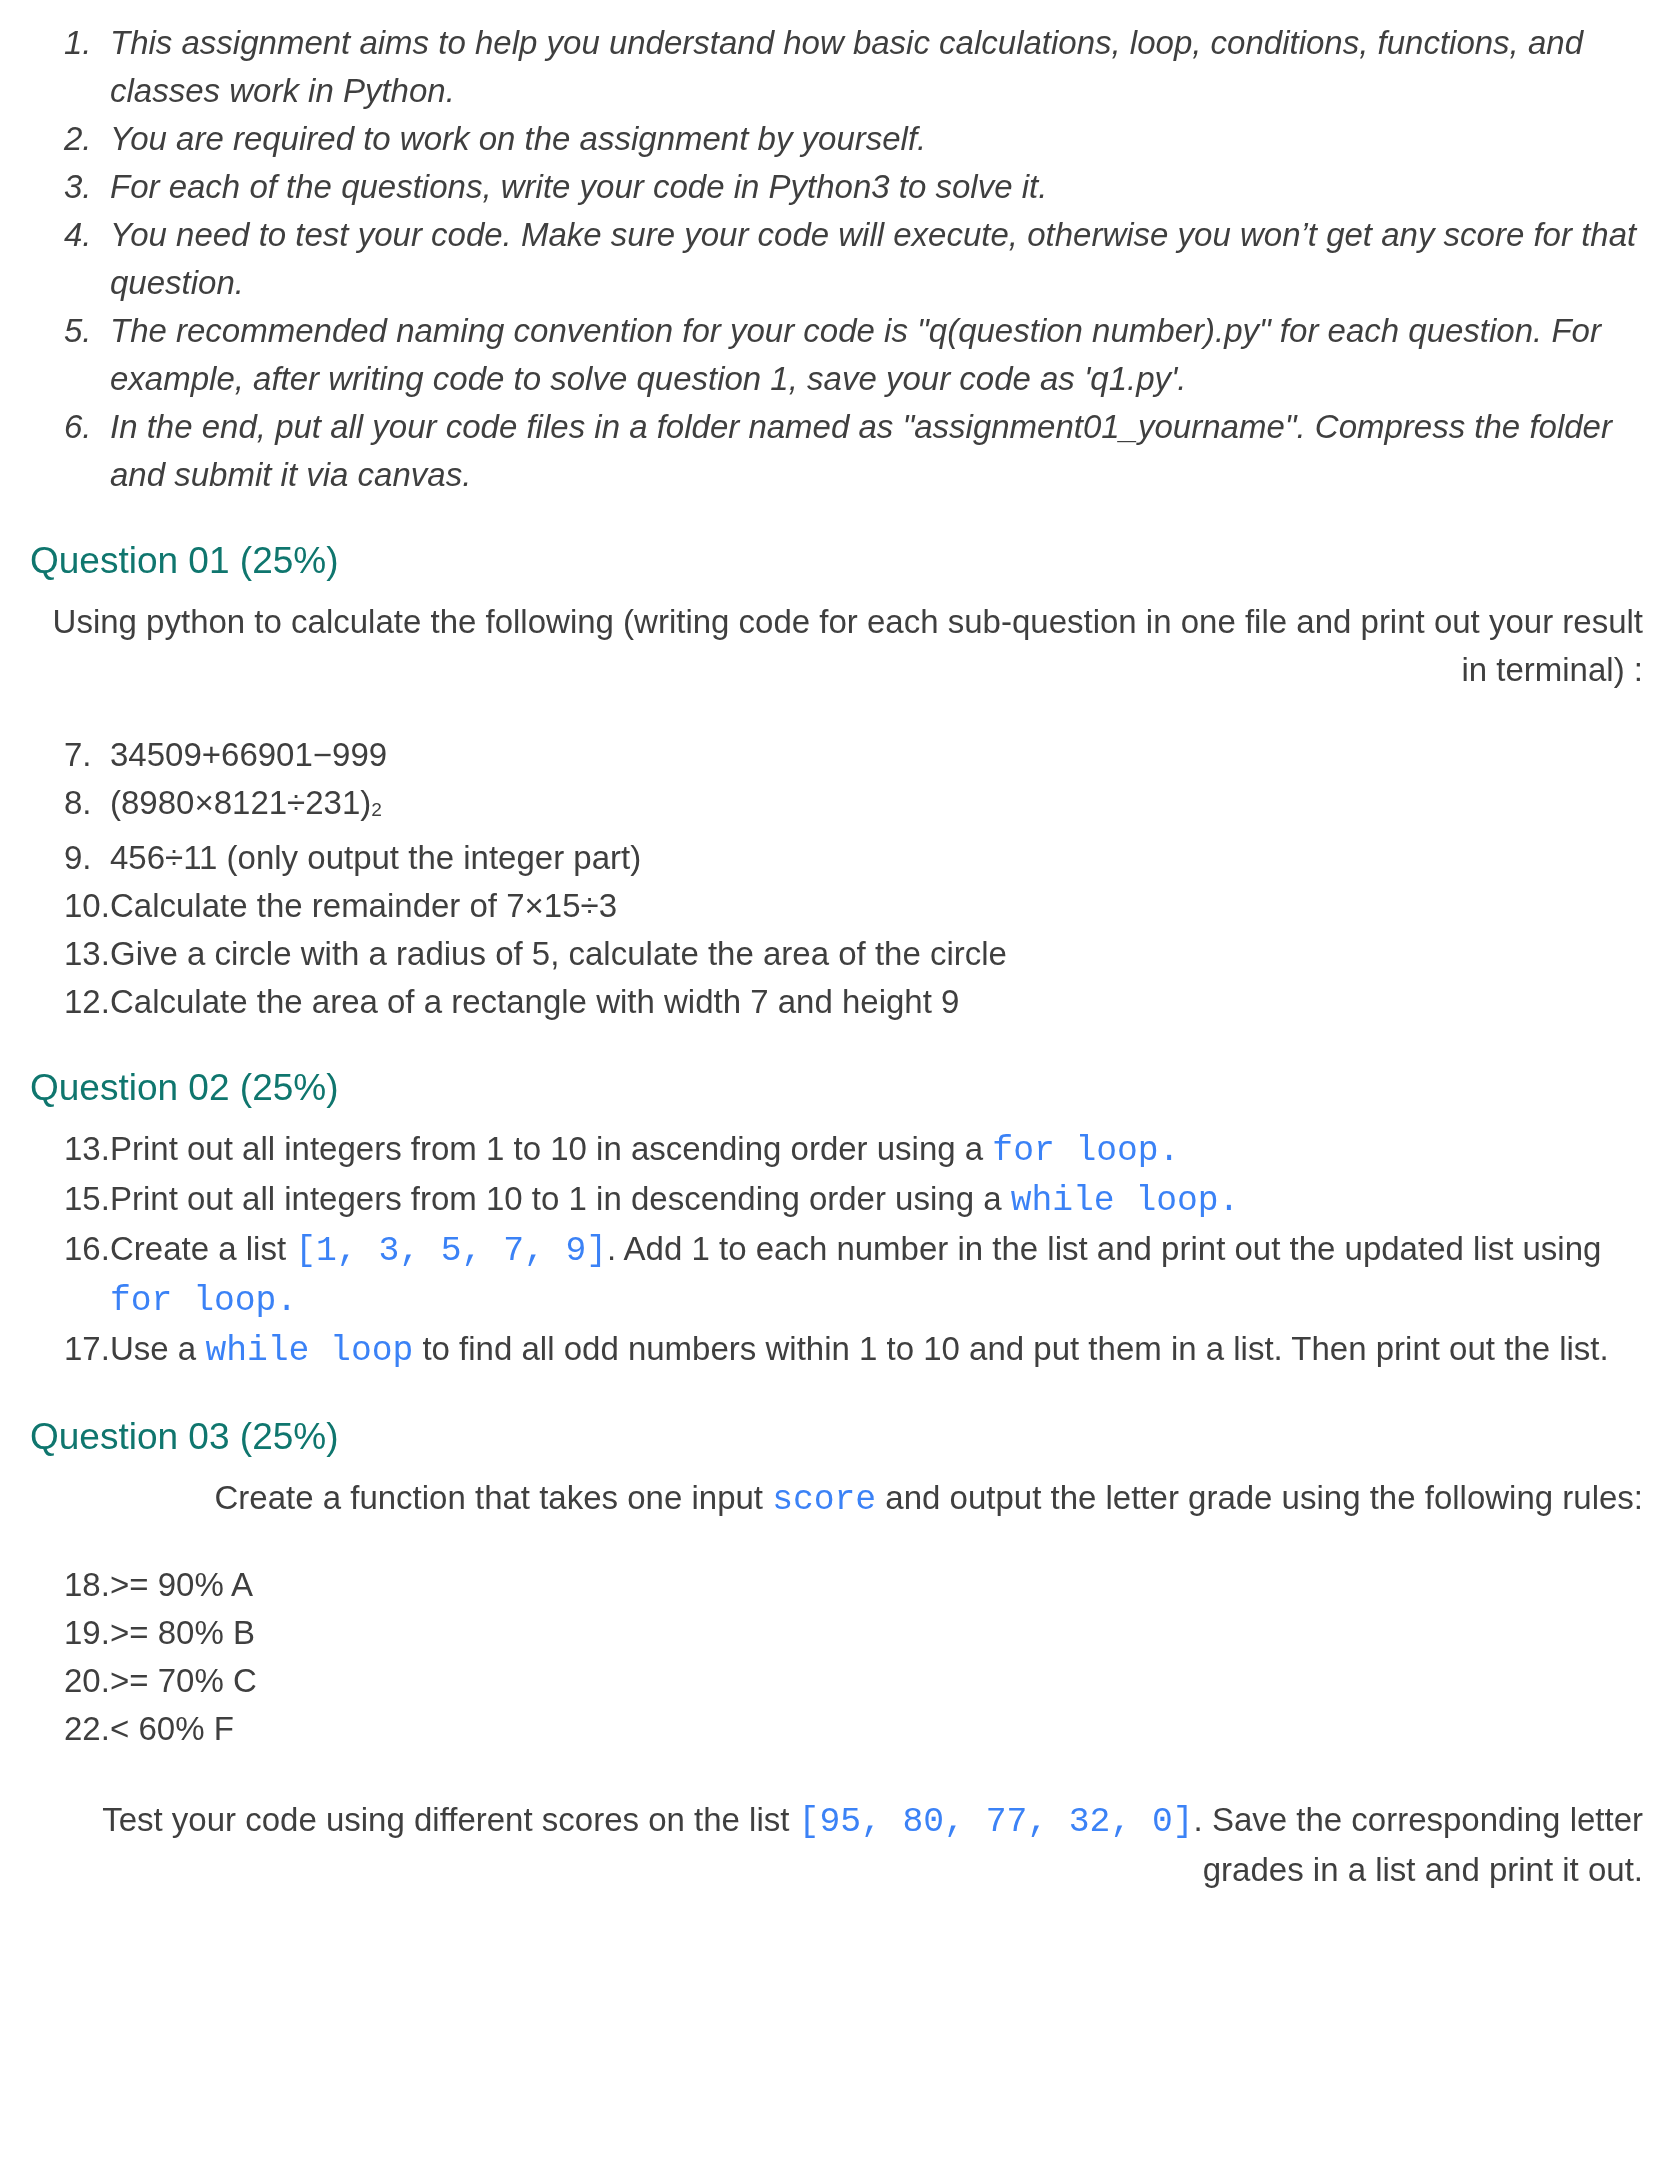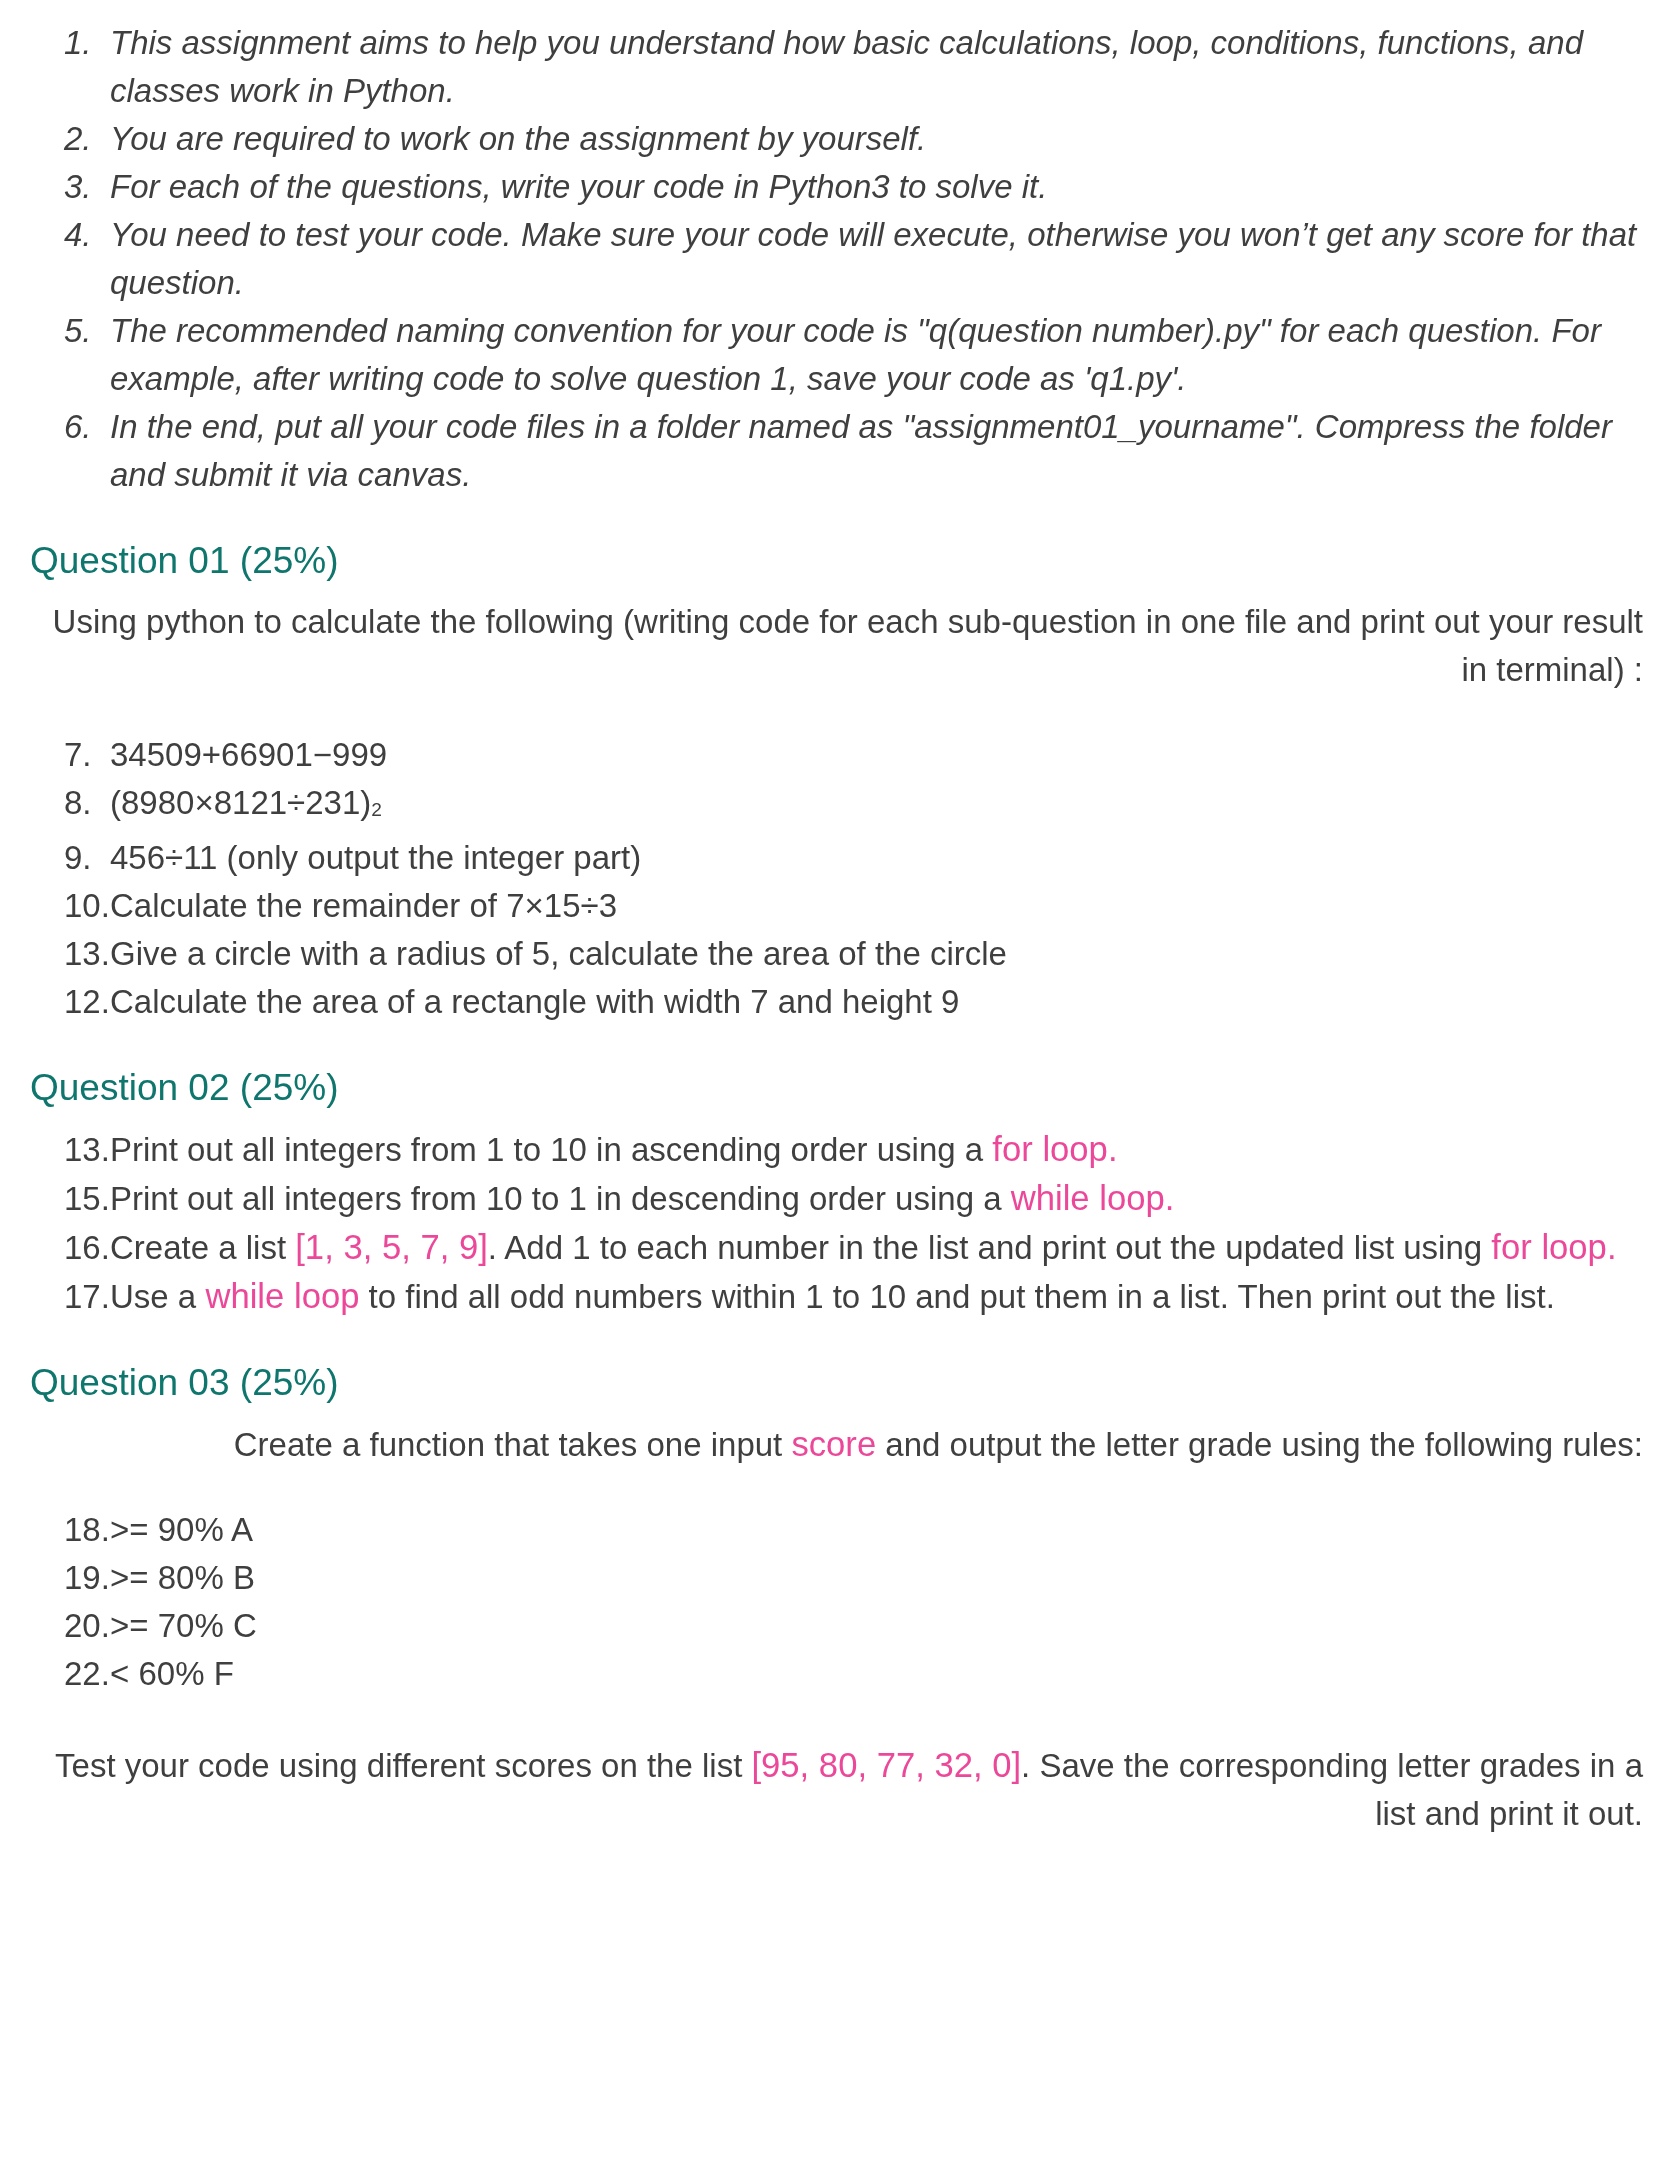--- a/index.html
+++ b/index.html
@@ -44,22 +44,22 @@
   }
   .para {
     margin: 0 0 11.2px 0;
     text-align: right;
   }
   .qlist { margin-top: 6px; }
   .qlist.gap-top { margin-top: 37px; }
   .closing { margin-top: 43px; }
   .seg-n { font-style: inherit; }
   .seg-r {
-    color: #ec4899;
-    font-family: Liberation Sans, sans-serif;
+    color: #3b82f6;
+    font-family: Liberation Mono, monospace;
     font-size: 1.05em;
   }
   .seg-sub {
     font-size: 58%;
     vertical-align: -0.12em;
   }
 </style>
 </head>
 <body>
 

